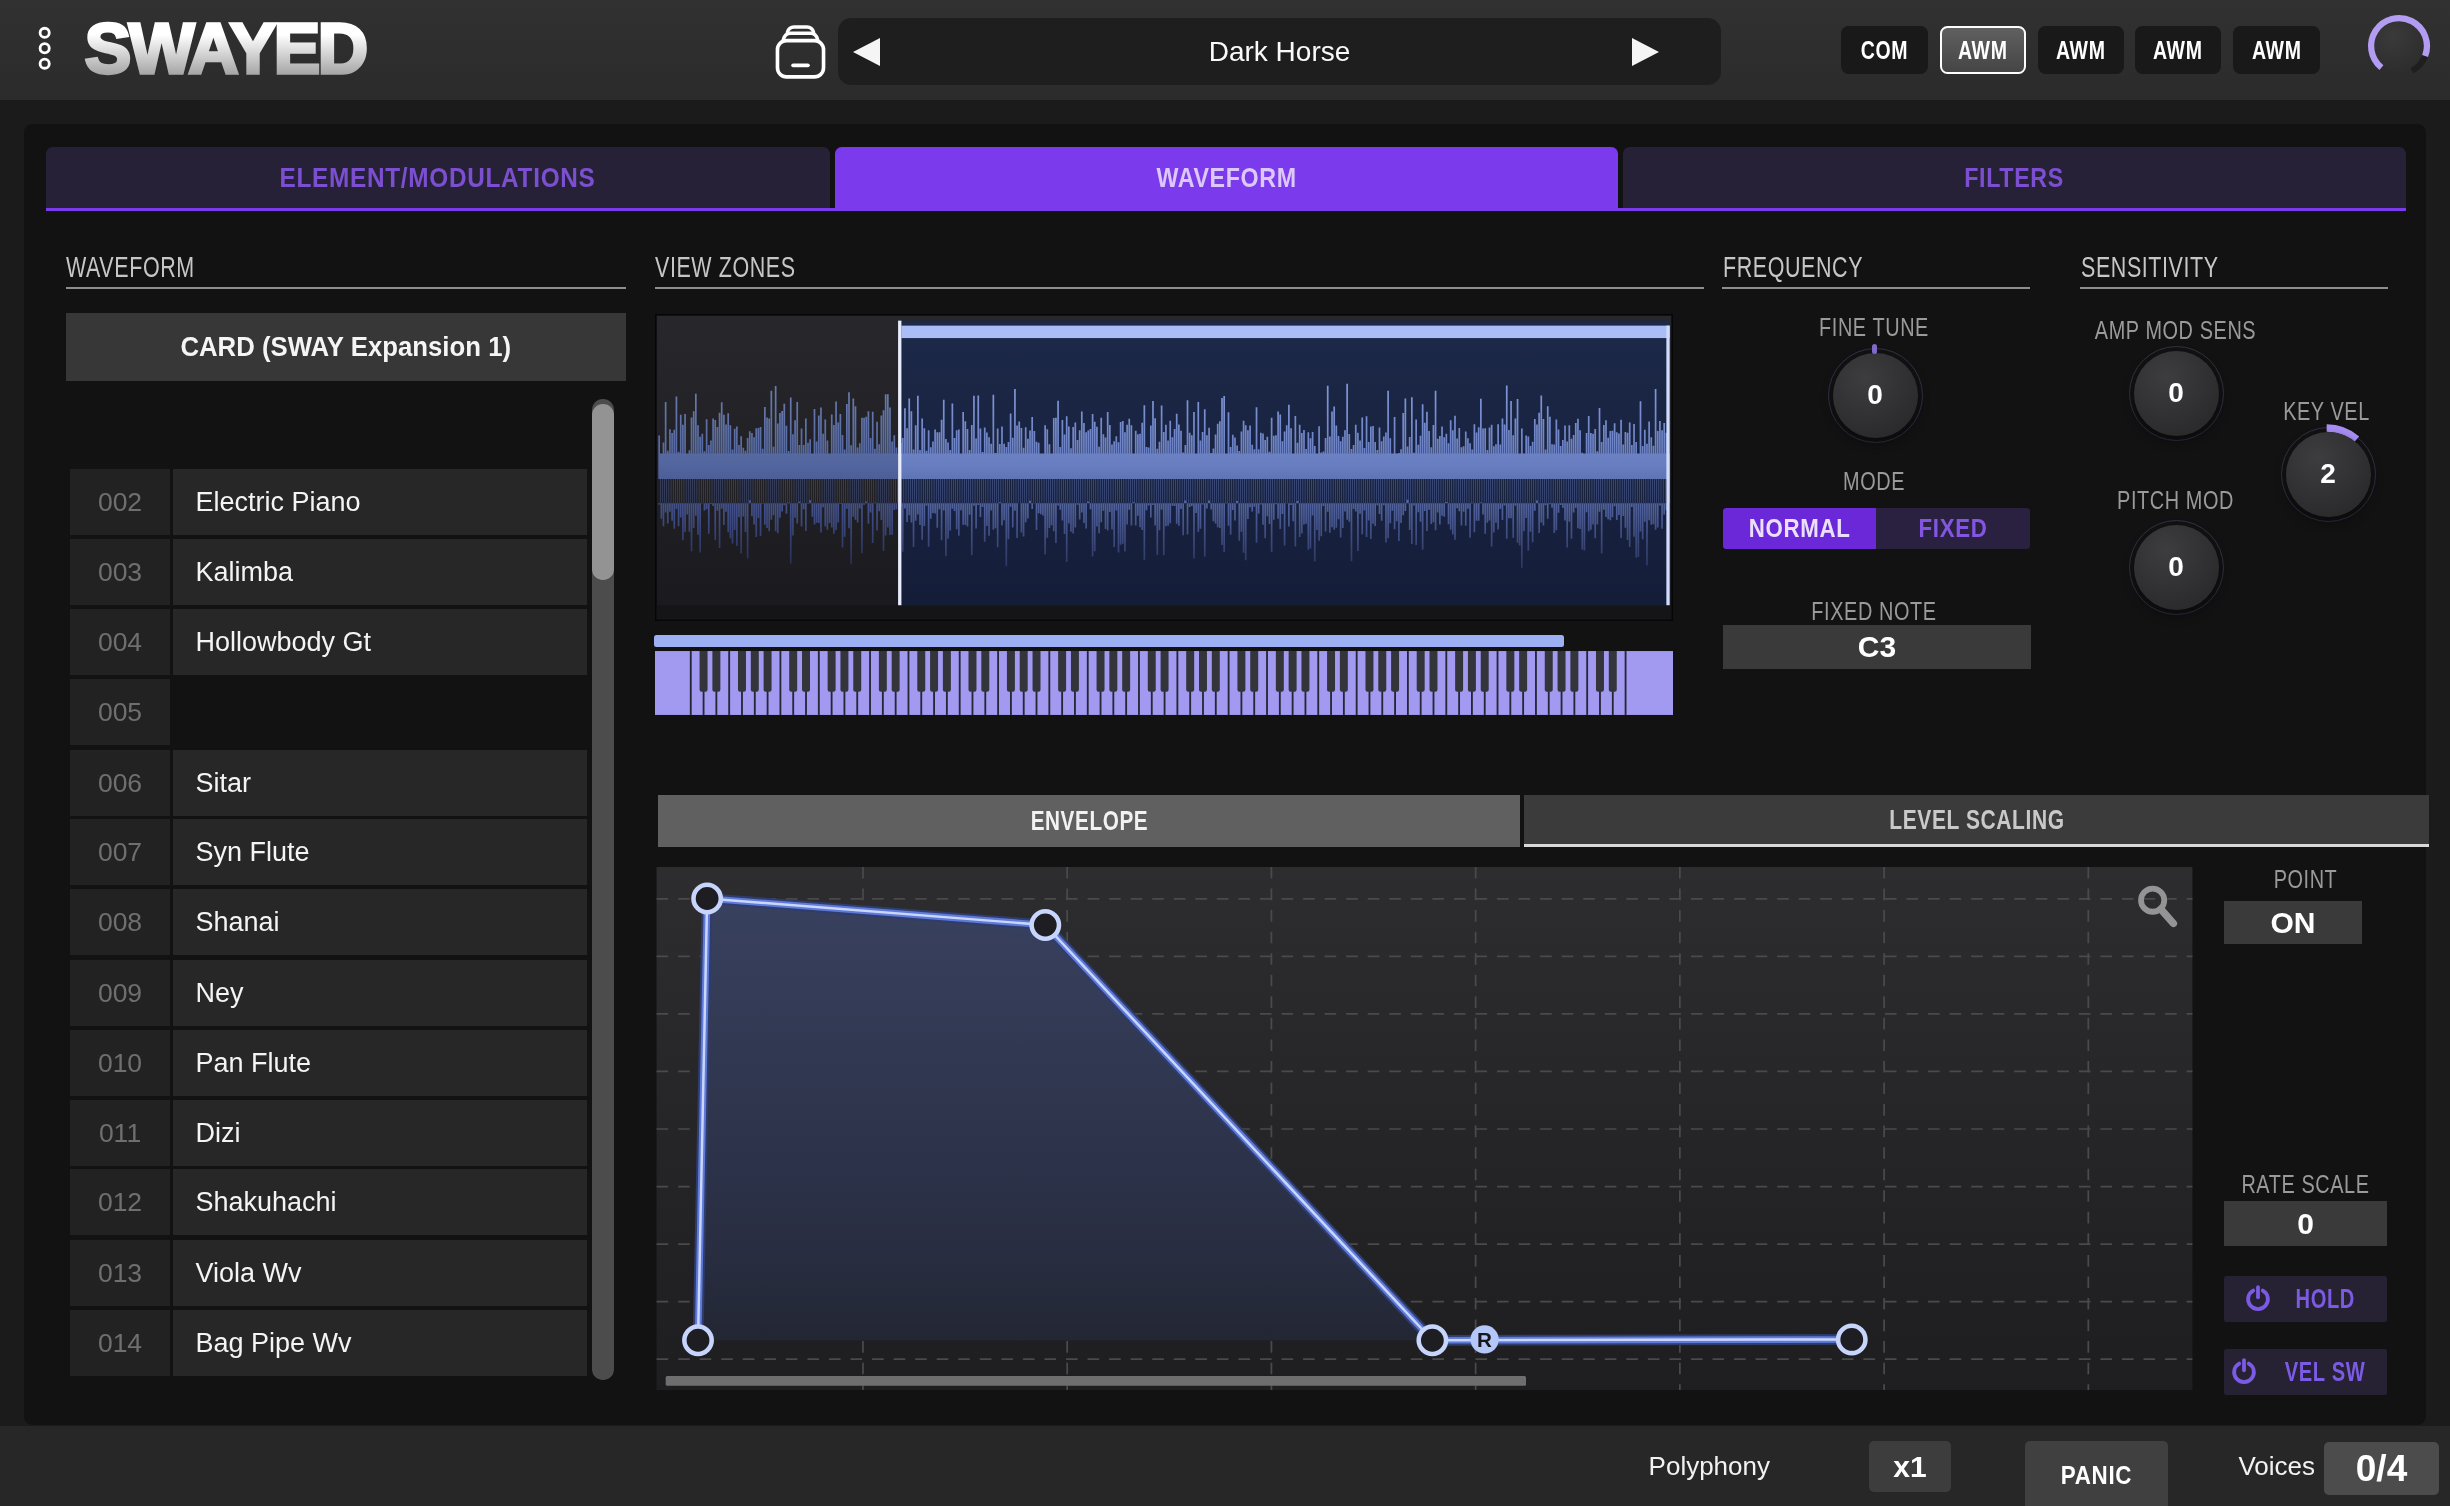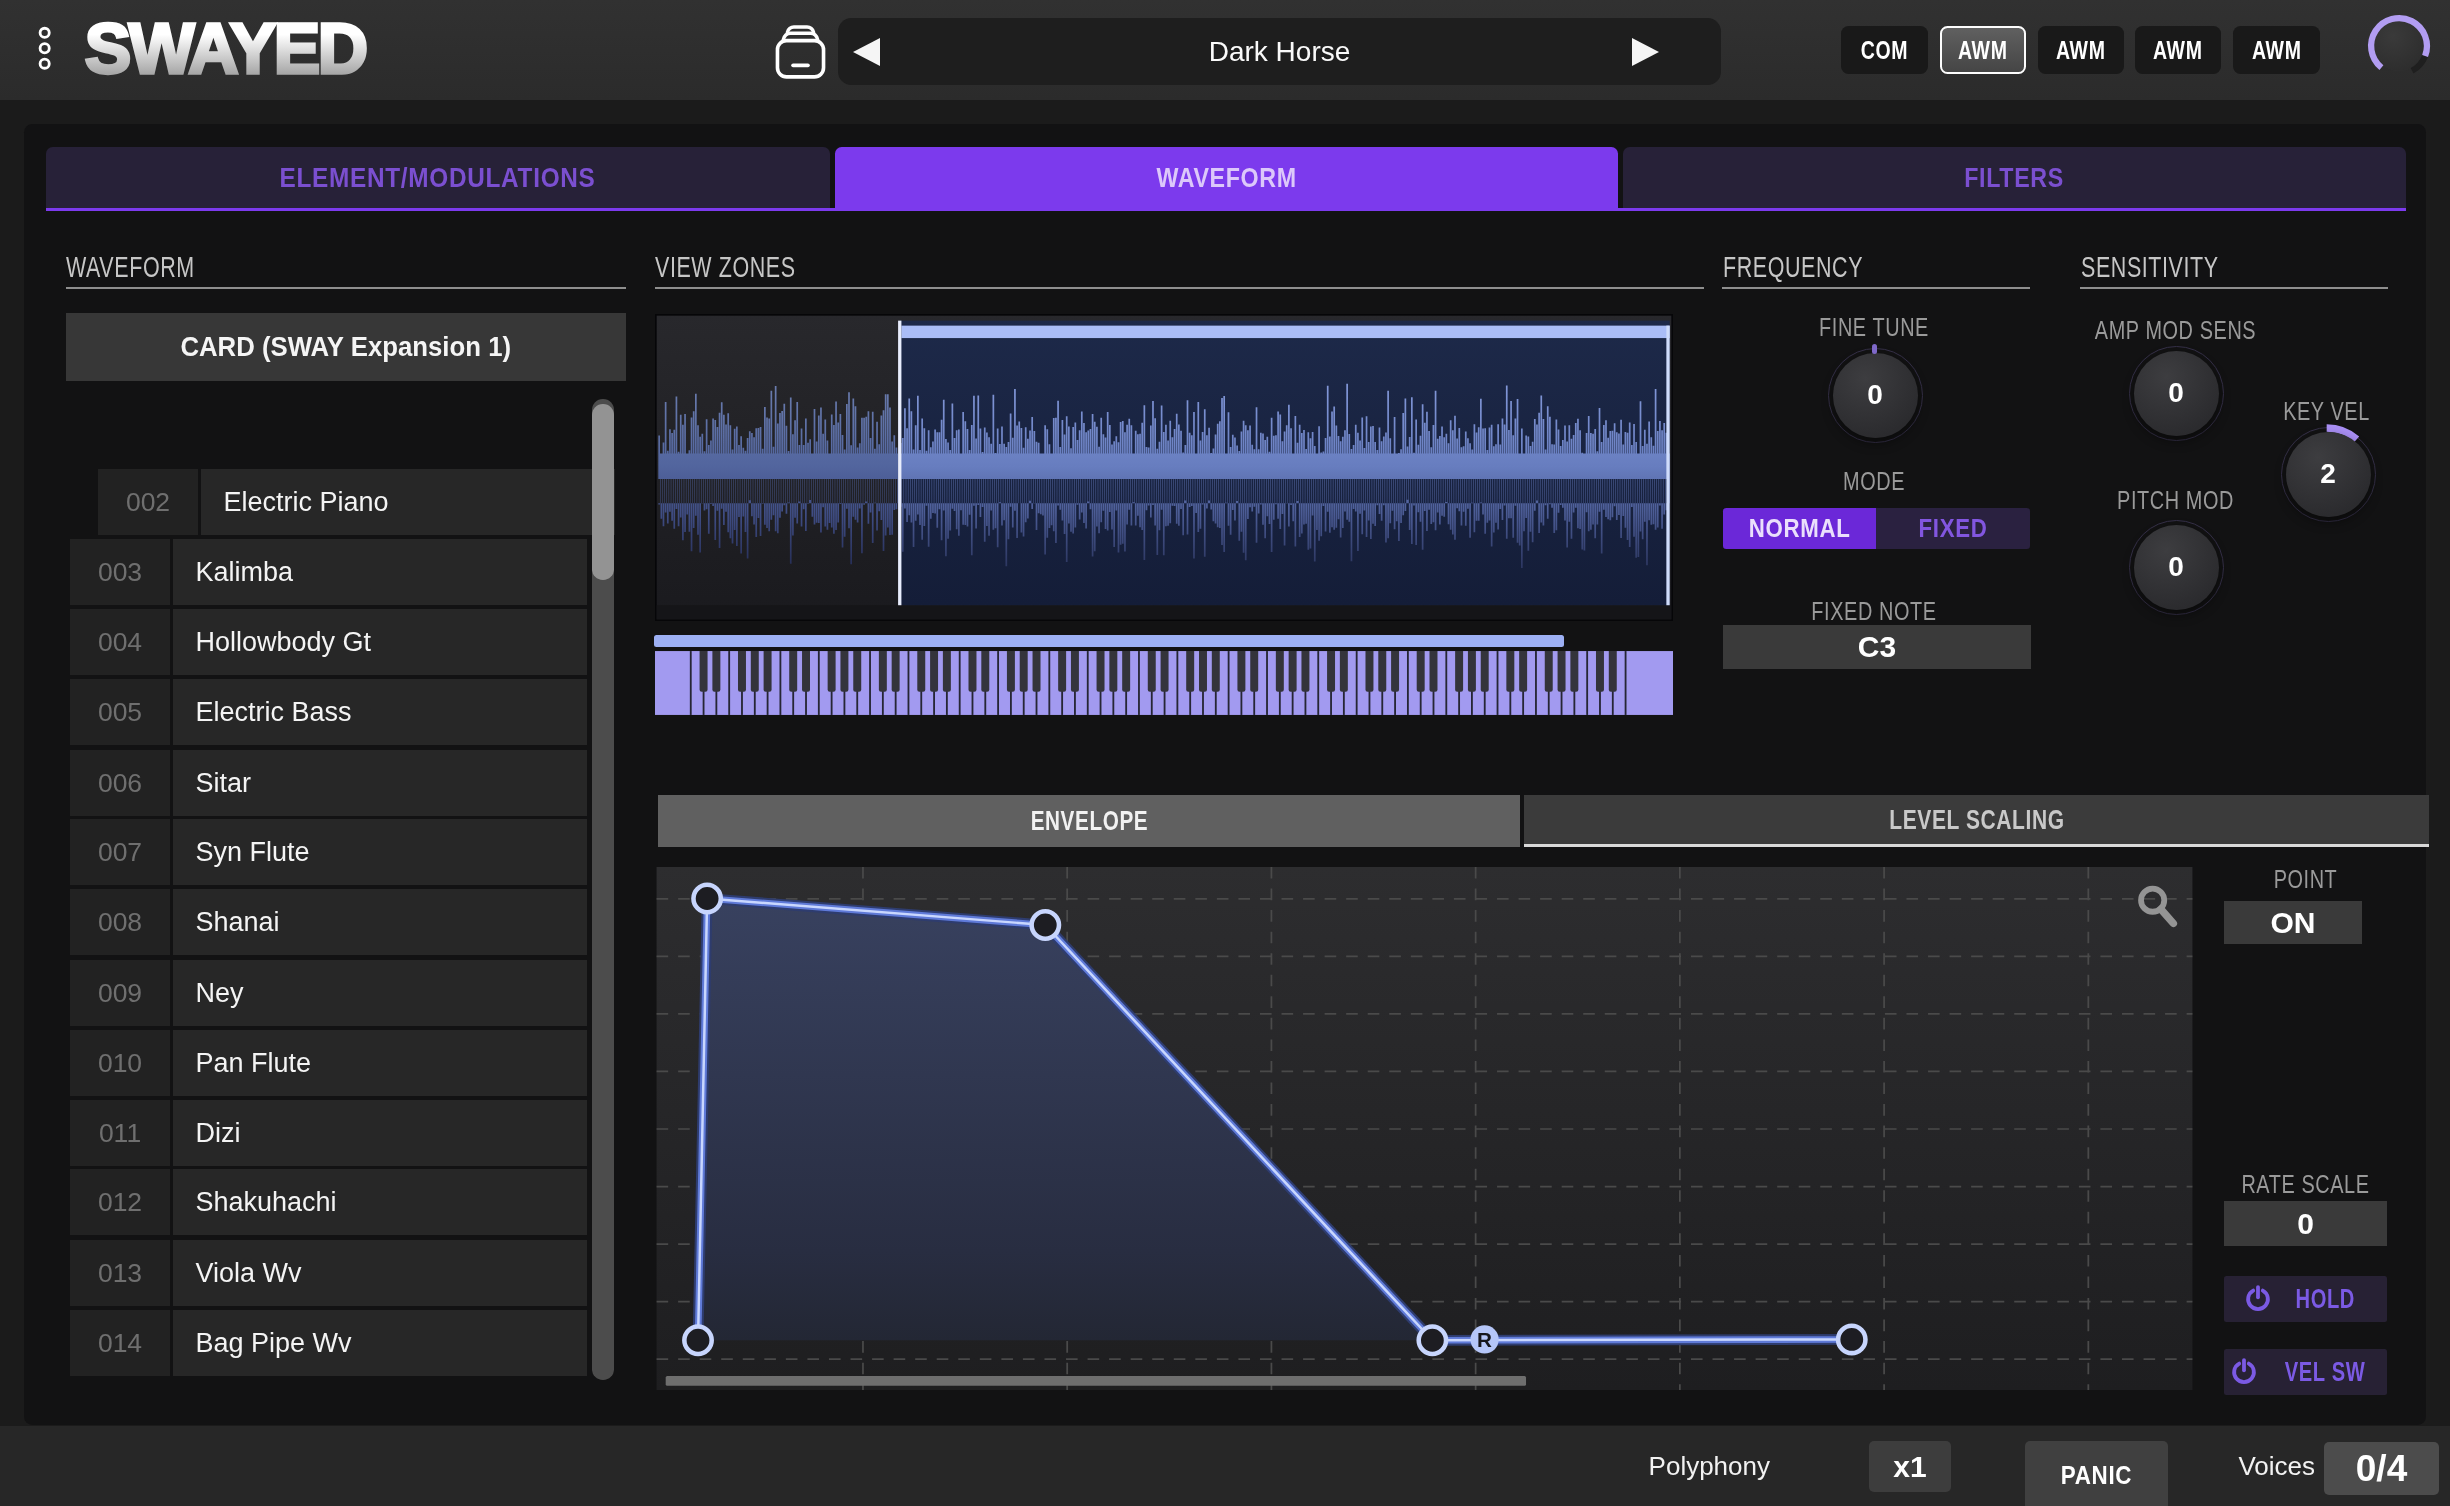--- a/index.html
+++ b/index.html
@@ -121,35 +121,34 @@
 <div class="sect" style="left:655px;">VIEW ZONES</div>
 <div class="sectline" style="left:655px;width:1049px;"></div>
 <div class="sect" style="left:1723px;">FREQUENCY</div>
 <div class="sectline" style="left:1722px;width:308px;"></div>
 <div class="sect" style="left:2081px;">SENSITIVITY</div>
 <div class="sectline" style="left:2080px;width:308px;"></div>
 
 <div id="listhdr" class="flexc">
       <span class="tx" style="transform:scaleX(0.92);">CARD (SWAY Expansion 1)</span>
     </div>
-    <div class="row" style="top:469px;margin-left:28px;">
+    <div class="row" style="top:469px;">
 <div class="rnum">002</div>
       <div class="rname">Electric Piano</div>
     </div>
     <div class="row" style="top:539px;">
 <div class="rnum">003</div>
       <div class="rname">Kalimba</div>
     </div>
     <div class="row" style="top:609px;">
 <div class="rnum">004</div>
       <div class="rname">Hollowbody Gt</div>
     </div>
     <div class="row" style="top:679px;">
 <div class="rnum">005</div>
-      <div class="rname">Electric Bass</div>
     </div>
     <div class="row" style="top:750px;">
 <div class="rnum">006</div>
       <div class="rname">Sitar</div>
     </div>
     <div class="row" style="top:819px;">
 <div class="rnum">007</div>
       <div class="rname">Syn Flute</div>
     </div>
     <div class="row" style="top:889px;">

